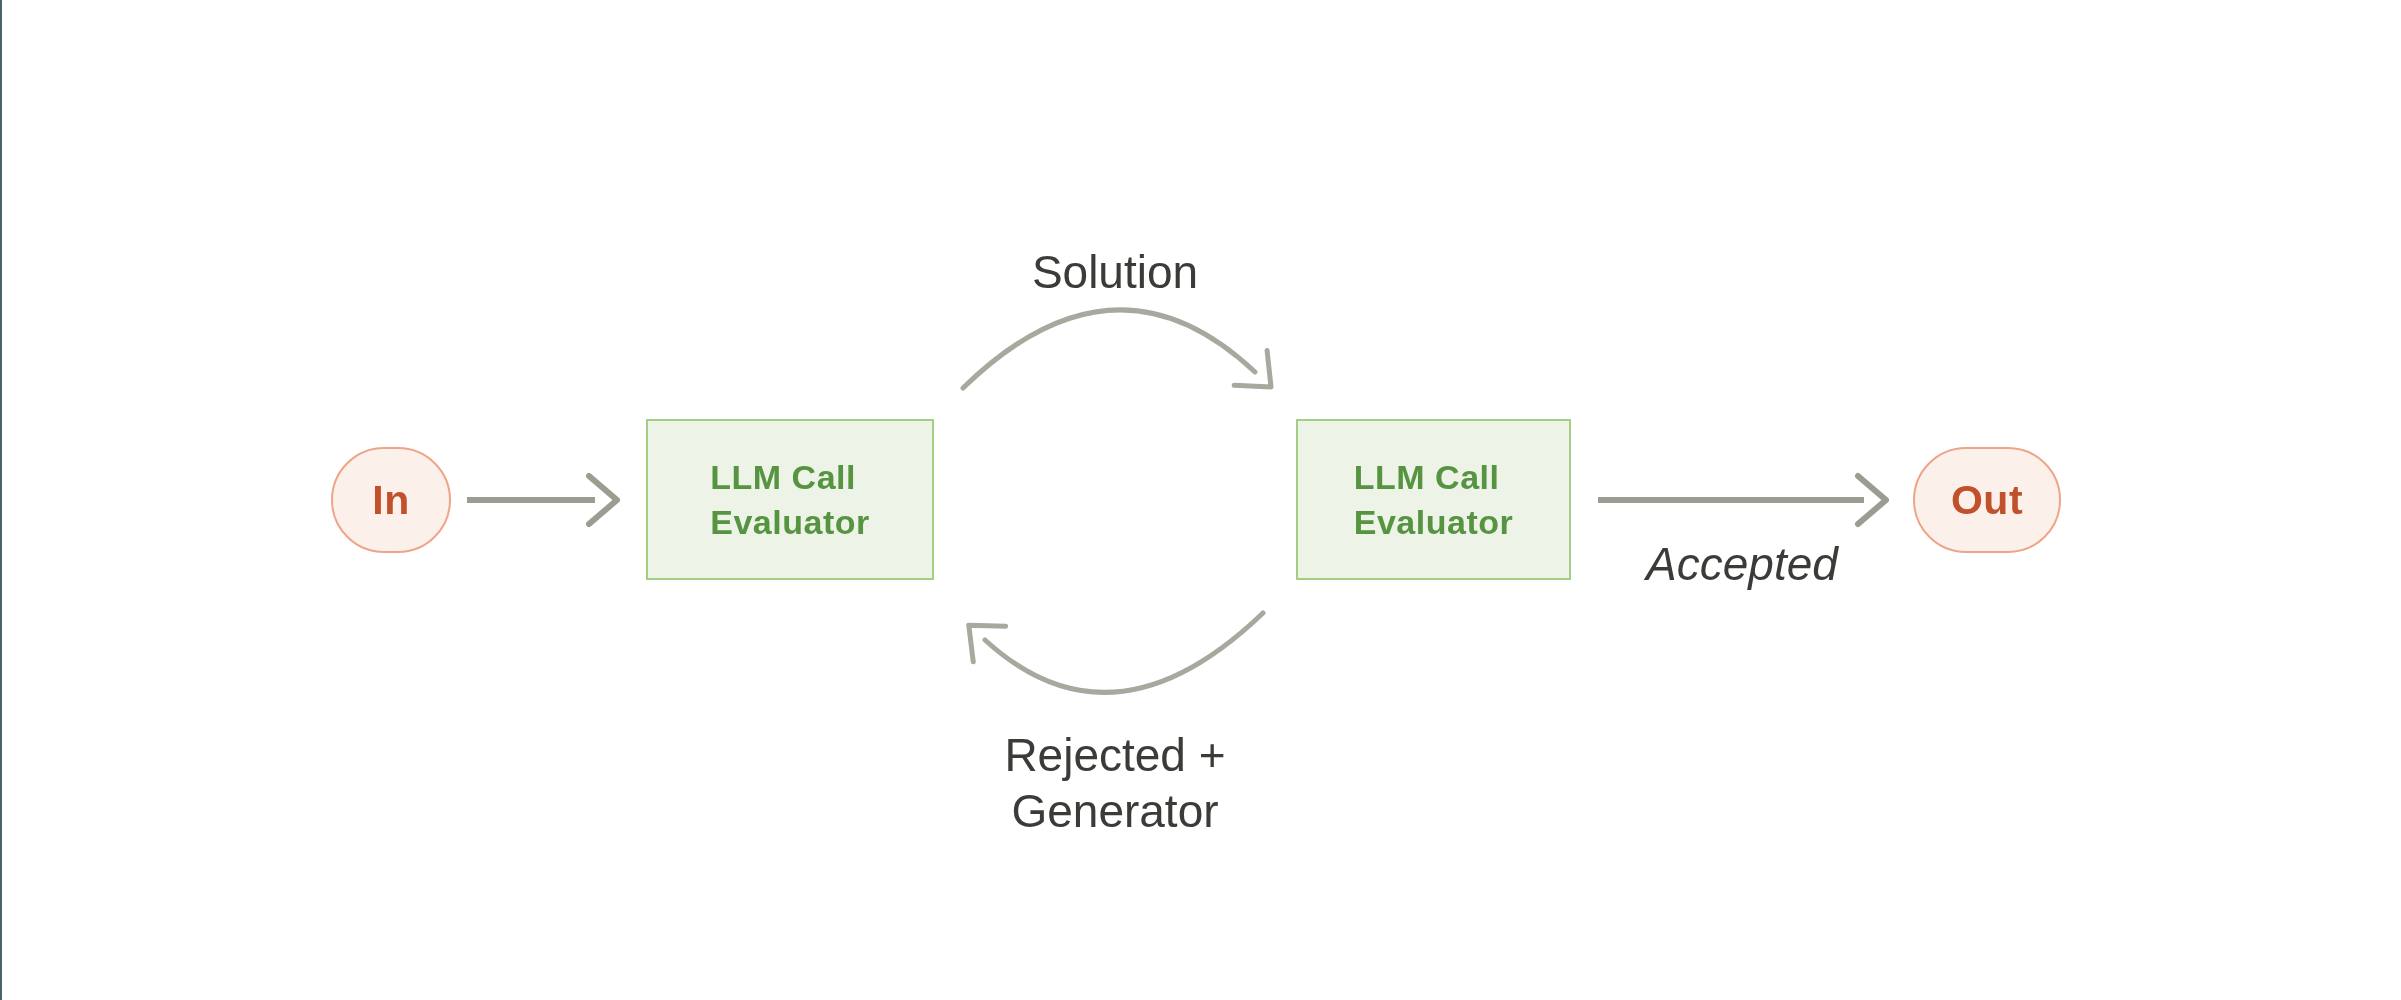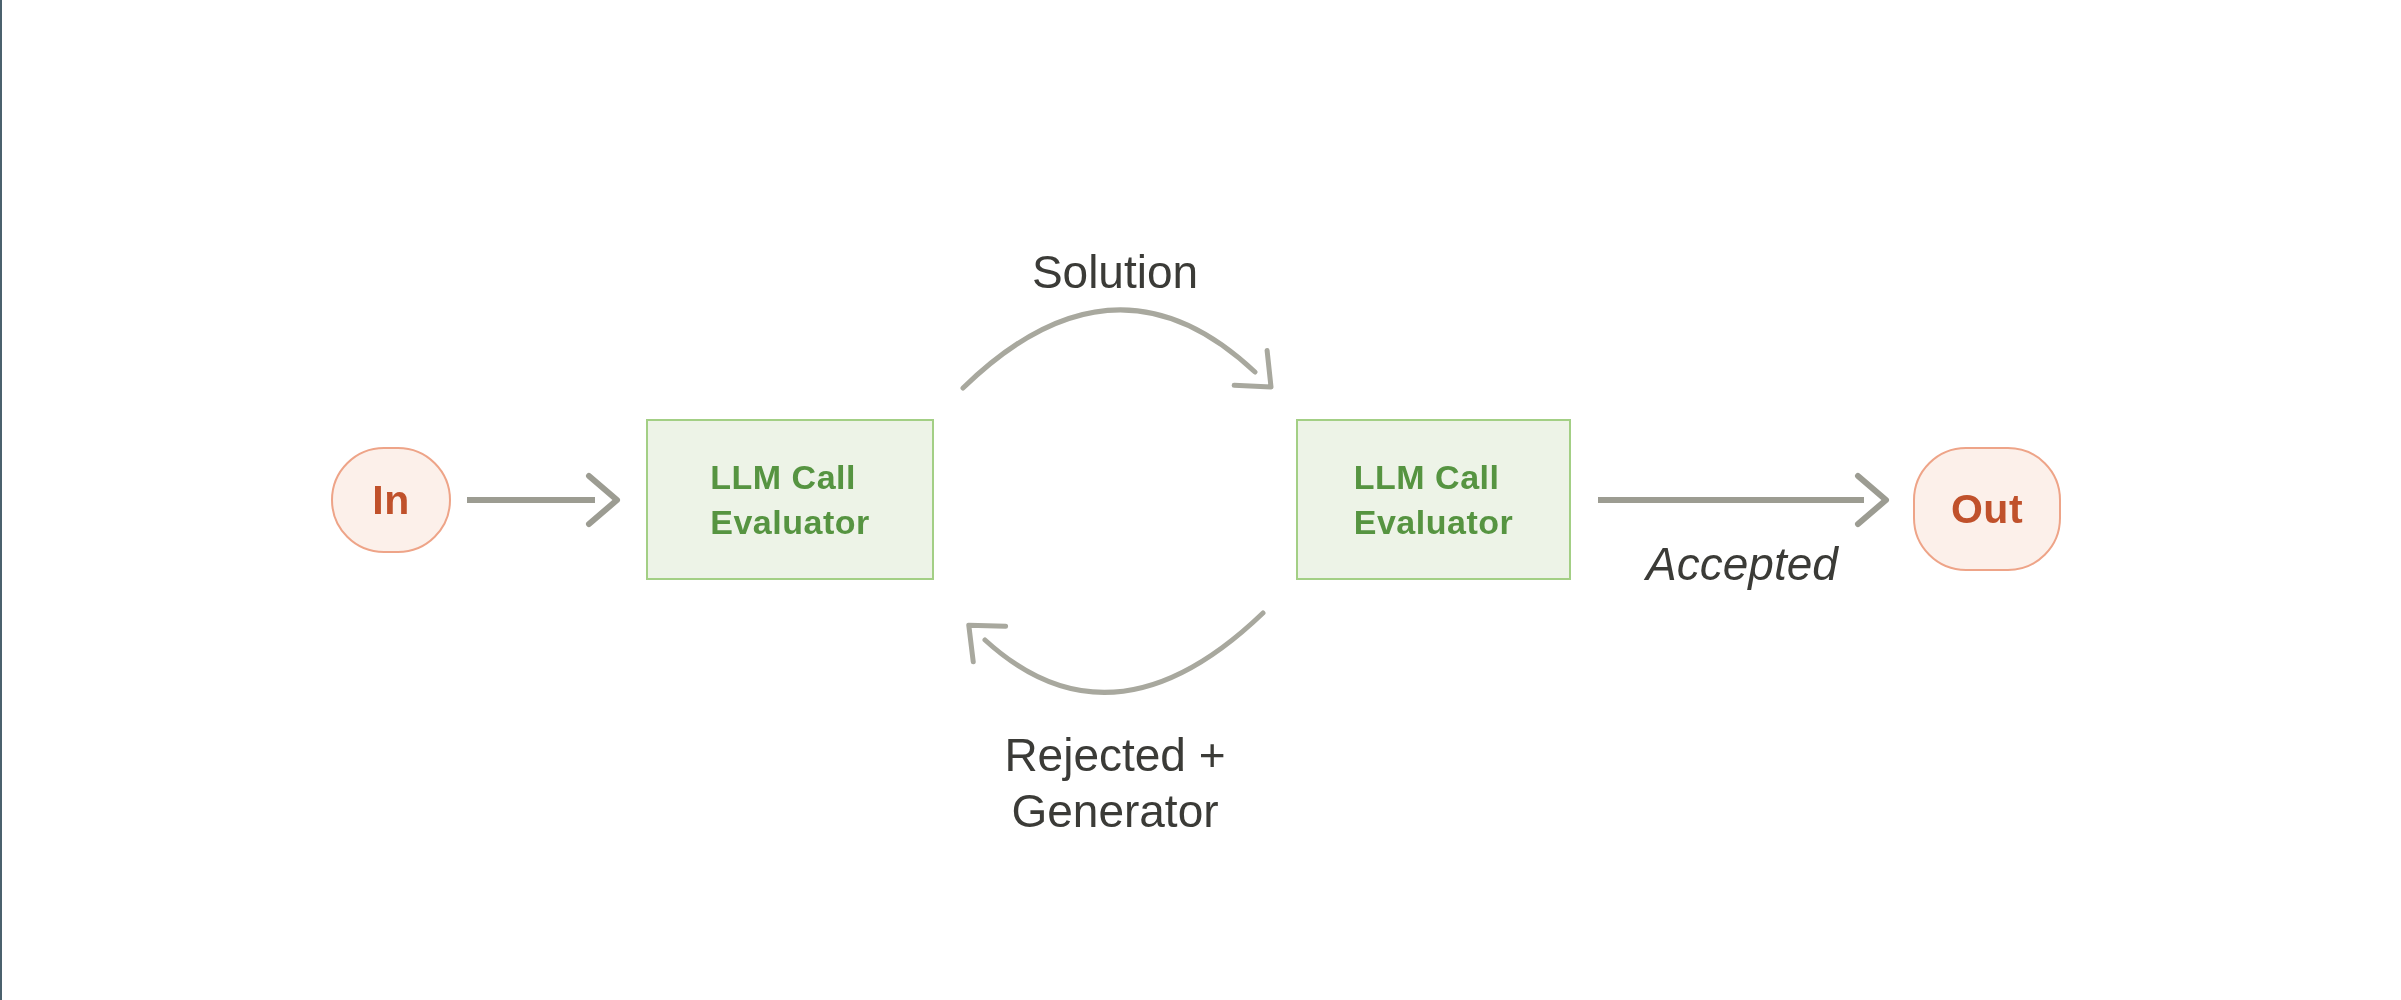--- a/index.html
+++ b/index.html
@@ -60,21 +60,21 @@
     border-radius: 53px;
     display: flex;
     align-items: center;
     justify-content: center;
     color: var(--terminal-text);
     font-size: 41px;
     font-weight: bold;
     letter-spacing: 0.5px;
   }
   #node-in  { left: 331px;  top: 447px; width: 120px; height: 106px; }
-  #node-out { left: 1913px; top: 447px; width: 148px; height: 124px; text-align: right; }
+  #node-out { left: 1913px; top: 447px; width: 148px; height: 106px; text-align: right; }
   .process {
     position: absolute;
     box-sizing: border-box;
     background: var(--node-fill);
     border: 2px solid var(--node-border);
     display: flex;
     align-items: center;
     justify-content: center;
     text-align: left;
     color: var(--node-text);

